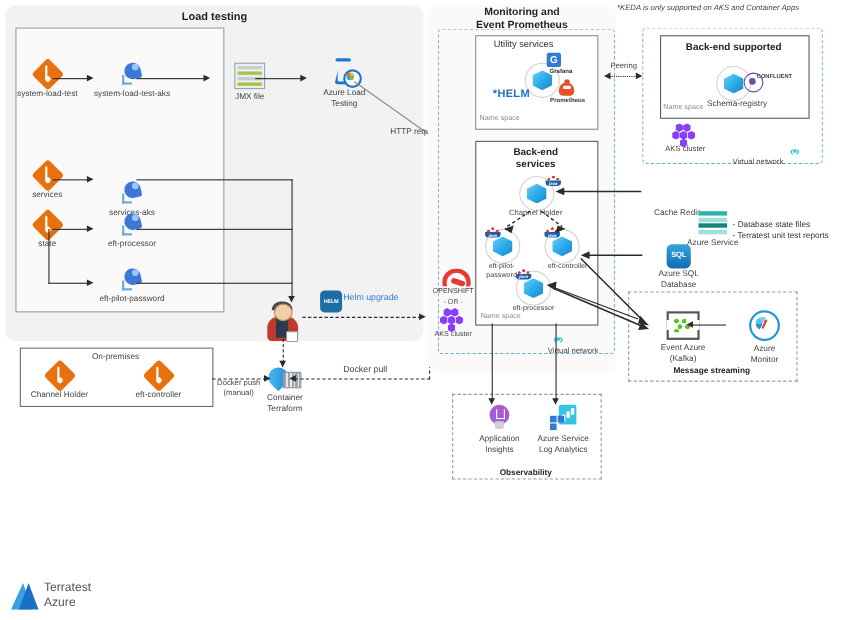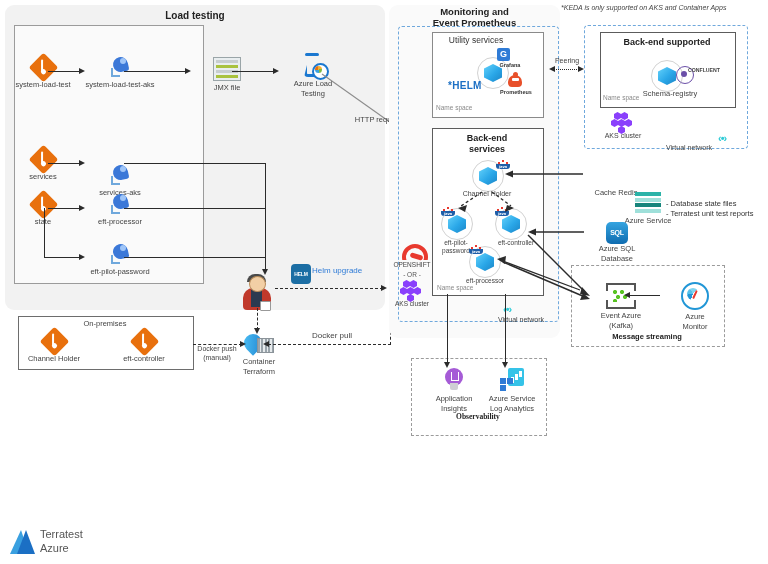--- a/index.html
+++ b/index.html
@@ -464,21 +464,21 @@
 <div class="node" style="left:419px;top:368px;">
   <span class="ic bulb"><i class="b"></i><i class="f"></i><i class="n"></i></span>
   <span class="cap">Application</span>
   <span class="cap">Insights</span>
 </div>
 <div class="node" style="left:477px;top:368px;">
   <span class="ic logan"><i class="bars"></i><i class="sq"></i><i class="sq2"></i><i class="sq3"></i></span>
   <span class="cap">Azure Service</span>
   <span class="cap">Log Analytics</span>
 </div>
-<div class="boldcap" style="left:411px;top:412px;width:134px;text-align:center;font-family:Liberation Serif, serif;">Observability</div>
+<div class="boldcap" style="left:411px;top:425px;width:134px;text-align:center;">Observability</div>
 
 <div class="ln v" style="left:447px;top:294px;height:70px;"></div>
 <div class="ad" style="left:443.5px;top:362px;"></div>
 <div class="ln v" style="left:505px;top:294px;height:70px;"></div>
 <div class="ad" style="left:501.5px;top:362px;"></div>
 
 <div class="abs" id="azlogo">
   <span class="azmark">
       <i class="t1"></i>
       <i class="t2"></i>

